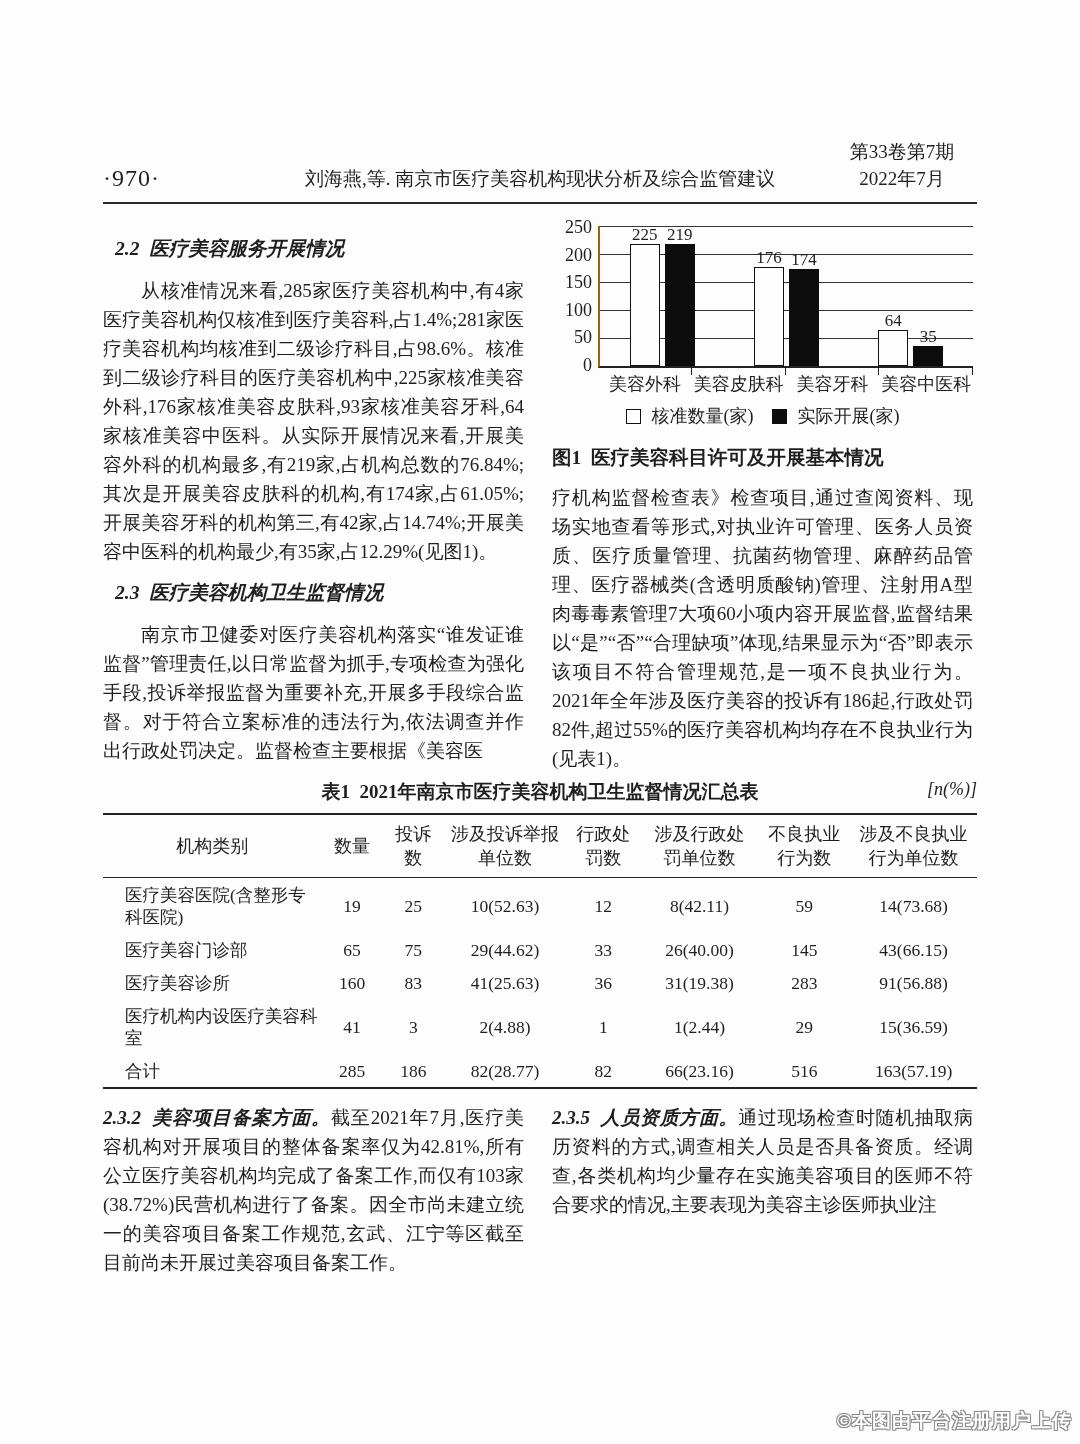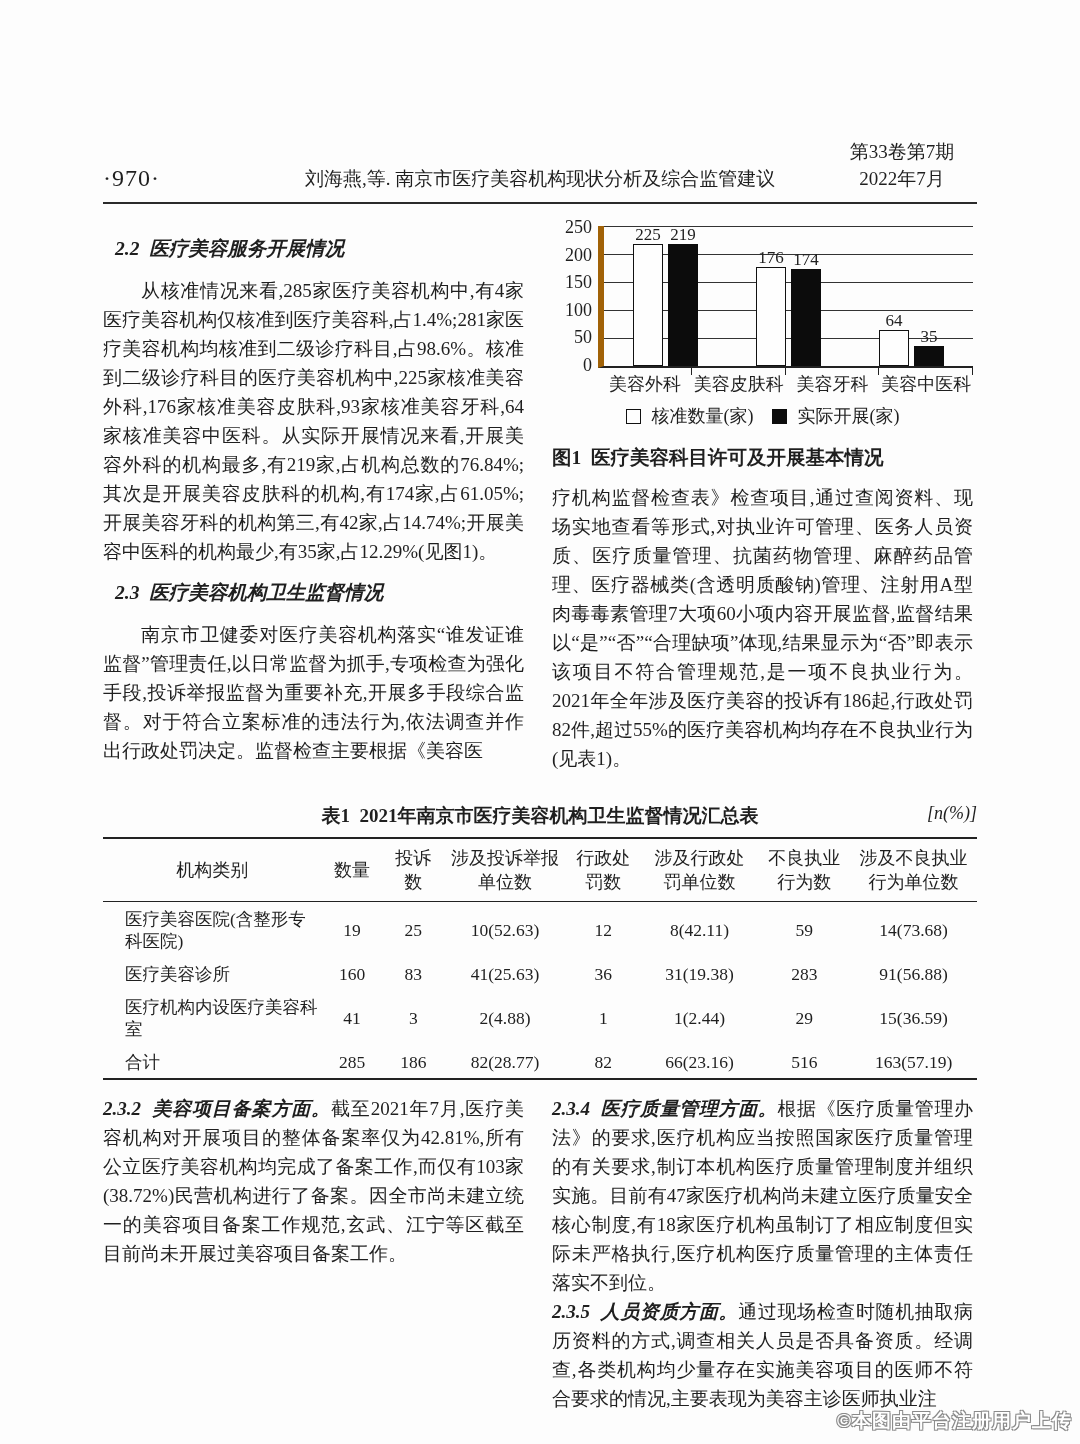--- a/index.html
+++ b/index.html
@@ -47,42 +47,42 @@
   .chart-y{
     width:46px;display:flex;flex-direction:column;justify-content:space-between;
     text-align:right;font-size:18px;line-height:18px;
     padding-right:6px;box-sizing:border-box;
     transform:translateY(-8px);
     height:156px;
   }
   .chart-right{flex:1;}
   .chart-plot{
     position:relative;height:140px;
-    border-left:6px solid #a16207;border-bottom:2px solid #222;
+    border-left:2px solid #a16207;border-bottom:2px solid #222;
     display:flex;align-items:flex-end;
   }
   .gridline{position:absolute;left:0;right:0;height:1.5px;background:#333;}
   .bar-group{flex:1;height:100%;display:flex;justify-content:center;align-items:flex-end;gap:5px;position:relative;z-index:2;}
   .bar-wrap{display:flex;flex-direction:column;justify-content:flex-end;align-items:center;height:100%;width:30px;}
   .bar-value{font-size:17px;line-height:17px;margin-bottom:1px;}
   .bar{width:100%;box-sizing:border-box;}
   .bar-open{background:#fefefe;border:1.8px solid #111;}
   .bar-filled{background:#0c0c0c;border:1.8px solid #0c0c0c;}
   .chart-x{display:flex;}
   .x-cell{flex:1;text-align:center;font-size:18px;padding-top:4px;position:relative;}
   .x-cell::after{content:"";position:absolute;right:0;top:0;height:7px;border-right:1.8px solid #222;}
   .chart-legend{display:flex;justify-content:center;gap:18px;margin-top:8px;font-size:18px;align-items:center;}
   .legend-item{display:flex;align-items:center;gap:11px;}
   .swatch{width:13px;height:13px;display:inline-block;}
   .swatch-open{background:#fefefe;border:1.8px solid #111;}
   .swatch-filled{background:#0c0c0c;border:1.8px solid #0c0c0c;}
   .fig-caption{text-align:left;font-weight:bold;font-size:19.5px;margin-top:16px;white-space:pre-wrap;}
 
   
-  .table-block{margin-top:30px;}
+  .table-block{margin-top:6px;}
   .table-title-row{display:flex;align-items:baseline;justify-content:center;position:relative;margin-bottom:8px;}
   .table-title{font-weight:bold;font-size:19px;white-space:pre-wrap;}
   .unit-note{position:absolute;right:0;font-style:italic;font-size:18px;}
   table.summary{
     width:100%;border-collapse:collapse;
     border-top:2.5px solid #222;border-bottom:2.5px solid #222;
     font-size:17.5px;
   }
   table.summary th{
     font-weight:normal;font-size:18px;
@@ -239,20 +239,30 @@
             <td>医疗美容医院(含整形专科医院)</td>
             <td>19</td>
             <td>25</td>
             <td>10(52.63)</td>
             <td>12</td>
             <td>8(42.11)</td>
             <td>59</td>
             <td>14(73.68)</td>
           </tr>
           <tr>
+            <td>医疗美容门诊部</td>
+            <td>65</td>
+            <td>75</td>
+            <td>29(44.62)</td>
+            <td>33</td>
+            <td>26(40.00)</td>
+            <td>145</td>
+            <td>43(66.15)</td>
+          </tr>
+          <tr>
             <td>医疗美容诊所</td>
             <td>160</td>
             <td>83</td>
             <td>41(25.63)</td>
             <td>36</td>
             <td>31(19.38)</td>
             <td>283</td>
             <td>91(56.88)</td>
           </tr>
           <tr>
@@ -277,20 +287,19 @@
           </tr>
         </tbody>
     </table>
   </div>
 
   <div class="cols" style="margin-top:14px;">
     <div class="col">
         <p class="body-para no-indent"><span class="para-label">2.3.2  美容项目备案方面。</span>截至2021年7月,医疗美容机构对开展项目的整体备案率仅为42.81%,所有公立医疗美容机构均完成了备案工作,而仅有103家(38.72%)民营机构进行了备案。因全市尚未建立统一的美容项目备案工作规范,玄武、江宁等区截至目前尚未开展过美容项目备案工作。</p>
       </div>
     <div class="col">
-        <p class="body-para no-indent"><span class="para-label">2.3.4  医疗质量管理方面。</span>根据《医疗质量管理办法》的要求,医疗机构应当按照国家医疗质量管理的有关要求,制订本机构医疗质量管理制度并组织实施。目前有47家医疗机构尚未建立医疗质量安全核心制度,有18家医疗机构虽制订了相应制度但实际未严格执行,医疗机构医疗质量管理的主体责任落实不到位。</p>
         <p class="body-para no-indent"><span class="para-label">2.3.5  人员资质方面。</span>通过现场检查时随机抽取病历资料的方式,调查相关人员是否具备资质。经调查,各类机构均少量存在实施美容项目的医师不符合要求的情况,主要表现为美容主诊医师执业注</p>
       </div>
   </div>
 
 </div>
 
 <div class="watermark">©本图由平台注册用户上传</div>
 
 </body></html>

